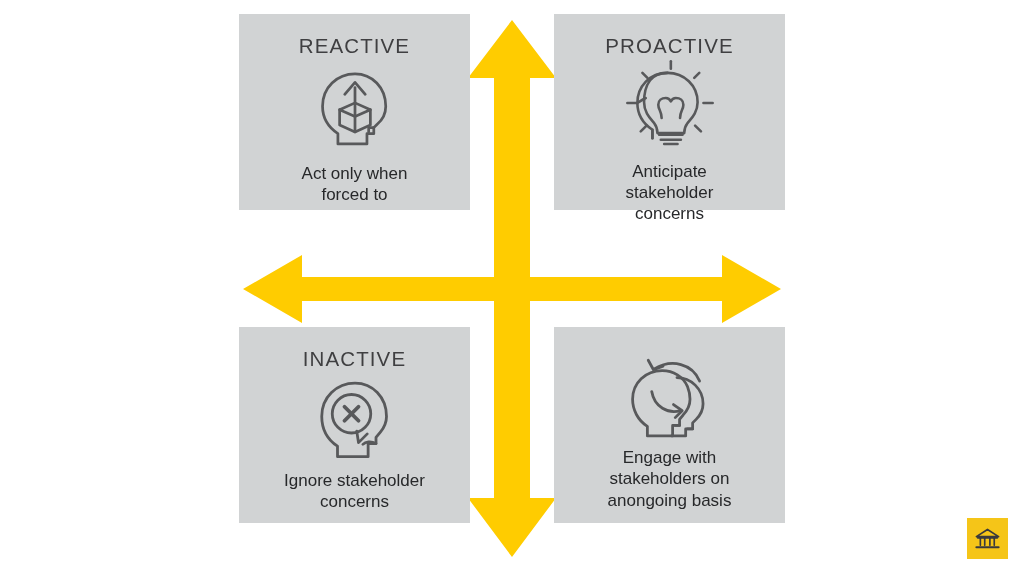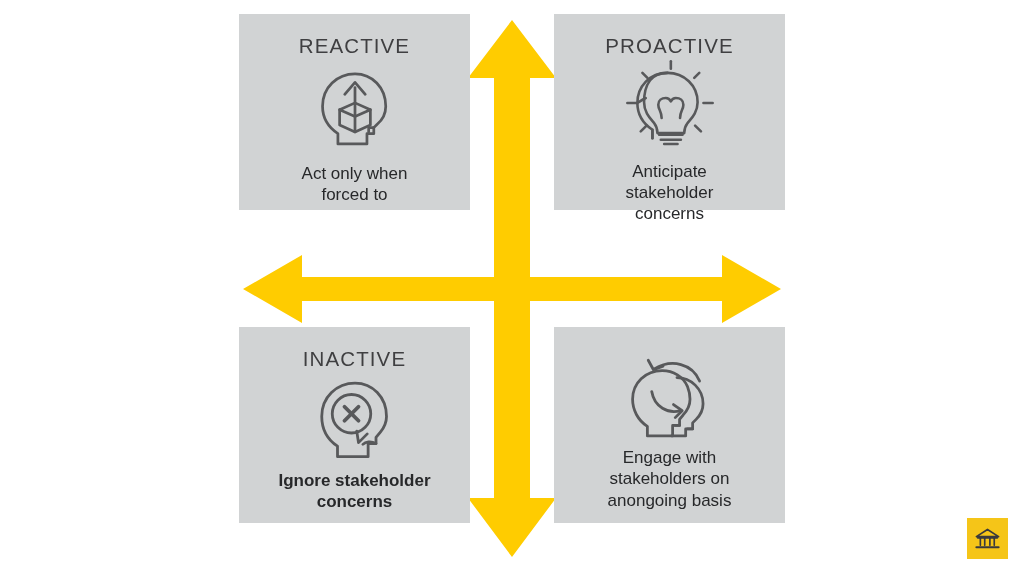--- a/index.html
+++ b/index.html
@@ -68,21 +68,21 @@
     font-size: 17px;
     color: #27282a;
     text-align: center;
     line-height: 1.26;
     white-space: pre-line;
     padding: 0 8px;
   }
 
   
   .q-bl .q-icon, .q-br .q-icon { height: 90px; margin-top: 4px; }
-  .q-bl .q-desc { margin-top: 6px; font-weight: bold; }
+  .q-bl .q-desc { margin-top: 6px; }
   .q-br .q-desc { margin-top: 4px; }
   .q-tr .q-icon { height: 92px; margin-top: 2px; }
   .q-tr .q-desc { margin-top: 14px; }
   .q-tl .q-icon { height: 86px; margin-top: 8px; }
   .q-tl .q-desc { margin-top: 12px; }
 
   
   .logo {
     position: absolute;
     left: 967px;

